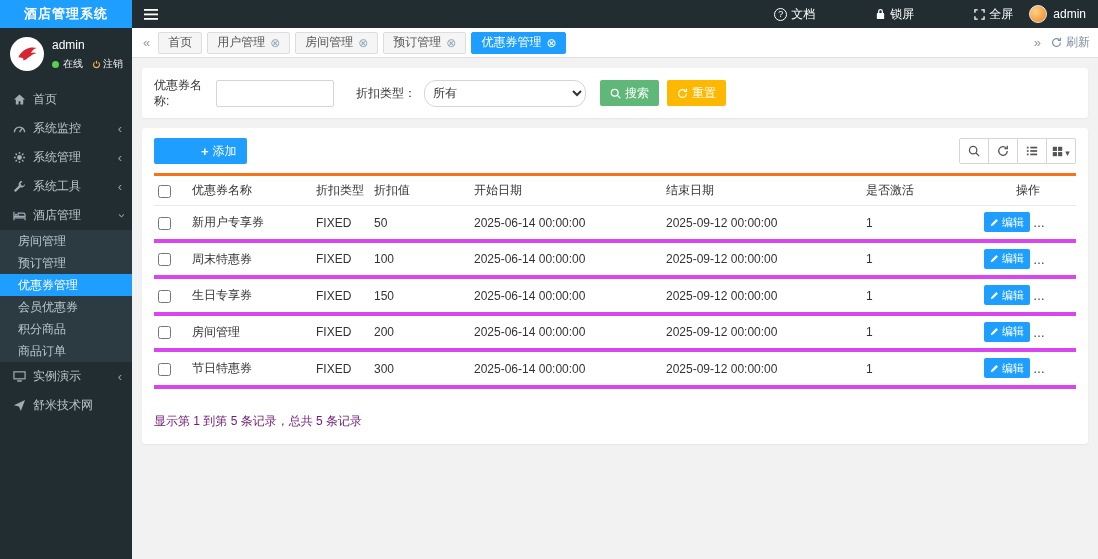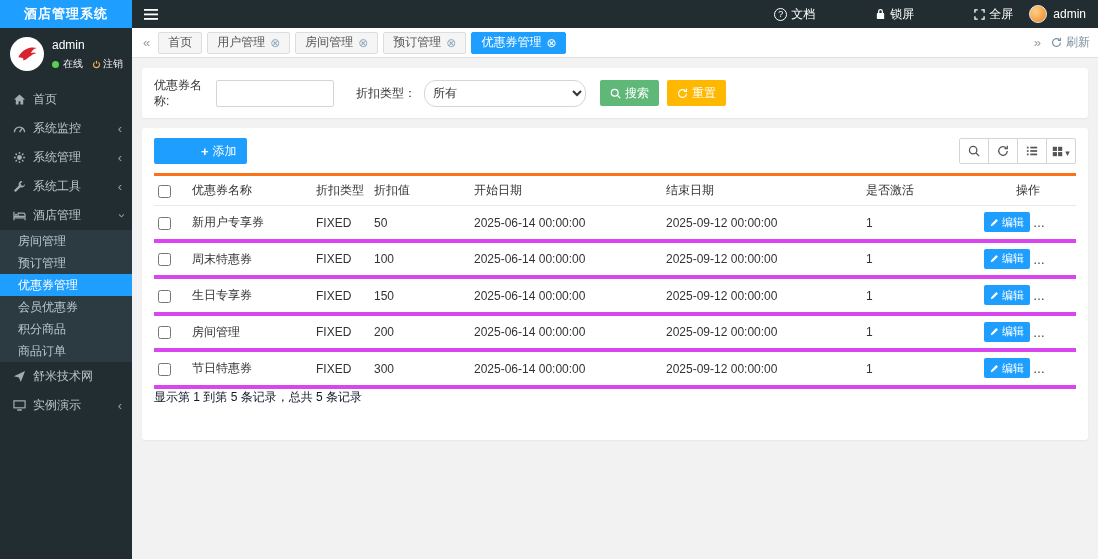--- a/index.html
+++ b/index.html
@@ -98,21 +98,21 @@
   tbody td { border-bottom:4px solid #d946ef; }
   .col-ops, td.ops { text-align:center; }
   input[type=checkbox] { width:13px; height:13px; cursor:pointer; vertical-align:middle; }
 
   .mini-btn { display:inline-flex; align-items:center; gap:3px; height:20px; padding:0 6px; border:none;
               border-radius:2px; color:#fff; font-size:11px; font-family:inherit; cursor:pointer; }
   .mini-btn.edit { background:#1E9FFF; margin-right:3px; }
   .mini-btn.del { background:#EE3B5B; }
   .i-x::before { content:"×"; font-weight:bold; }
 
-  .summary { margin-top:0; color:#0f172a; font-size:12px; }
+  .summary { margin-top:24px; color:#701a75; font-size:12px; }
   svg { display:block; }
 </style>
 </head>
 <body>
 
 <div class="layout">
 
   <aside class="sidebar">
     <div class="logo">酒店管理系统</div>
 
@@ -208,35 +208,35 @@
           <span>积分商品</span>
         </div>
         <div class="menu-item">
           <span>商品订单</span>
         </div>
       </div>
 
       <div class="menu-item">
         <span class="mi">
           <svg width="13" height="13" viewBox="0 0 14 14">
-              <path d="M1 6.6 13 1 8.4 13 6.4 8.2z" fill="currentColor"></path>
-            </svg>
-        </span>
-        <span>舒米技术网</span>
-      </div>
-
-      <div class="menu-item">
-        <span class="mi">
-          <svg width="13" height="13" viewBox="0 0 14 14">
               <rect x="1" y="2" width="12" height="7.5" fill="none" stroke="currentColor" stroke-width="1.3"></rect>
               <rect x="4.5" y="11" width="5" height="1.6" fill="currentColor"></rect>
             </svg>
         </span>
         <span>实例演示</span>
         <span class="chev left"></span>
+      </div>
+
+      <div class="menu-item">
+        <span class="mi">
+          <svg width="13" height="13" viewBox="0 0 14 14">
+              <path d="M1 6.6 13 1 8.4 13 6.4 8.2z" fill="currentColor"></path>
+            </svg>
+        </span>
+        <span>舒米技术网</span>
       </div>
     </nav>
   </aside>
 
   <div class="main">
 
     <header class="topbar">
       <span class="hamburger">
         <svg width="14" height="11" viewBox="0 0 14 11" fill="currentColor">
             <rect width="14" height="1.8"></rect>

